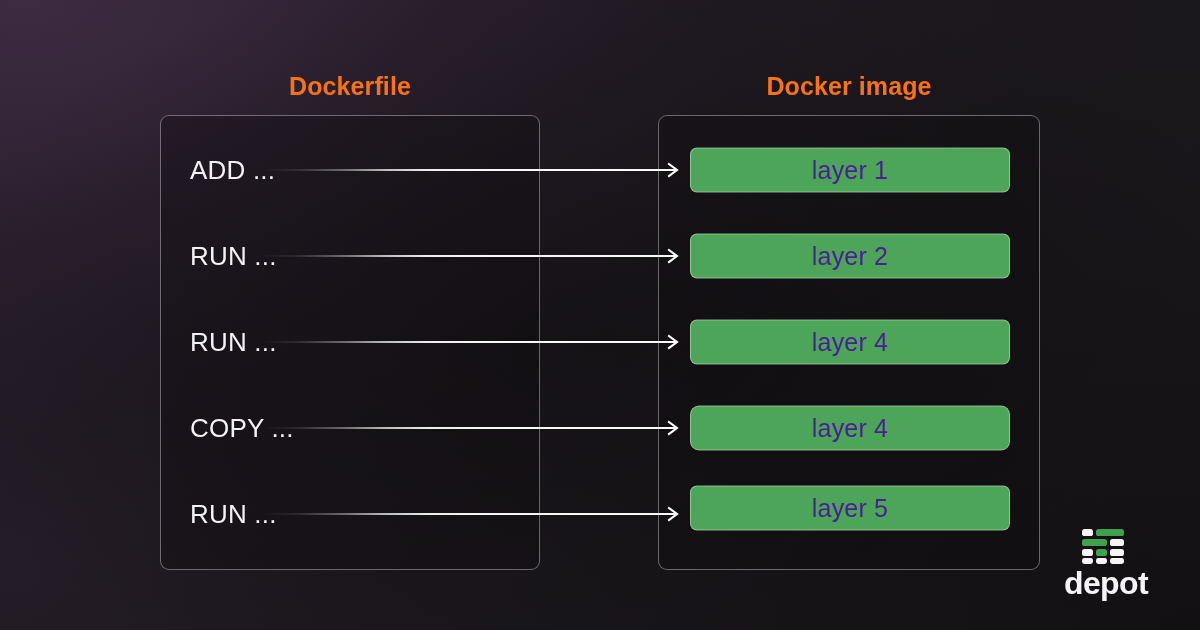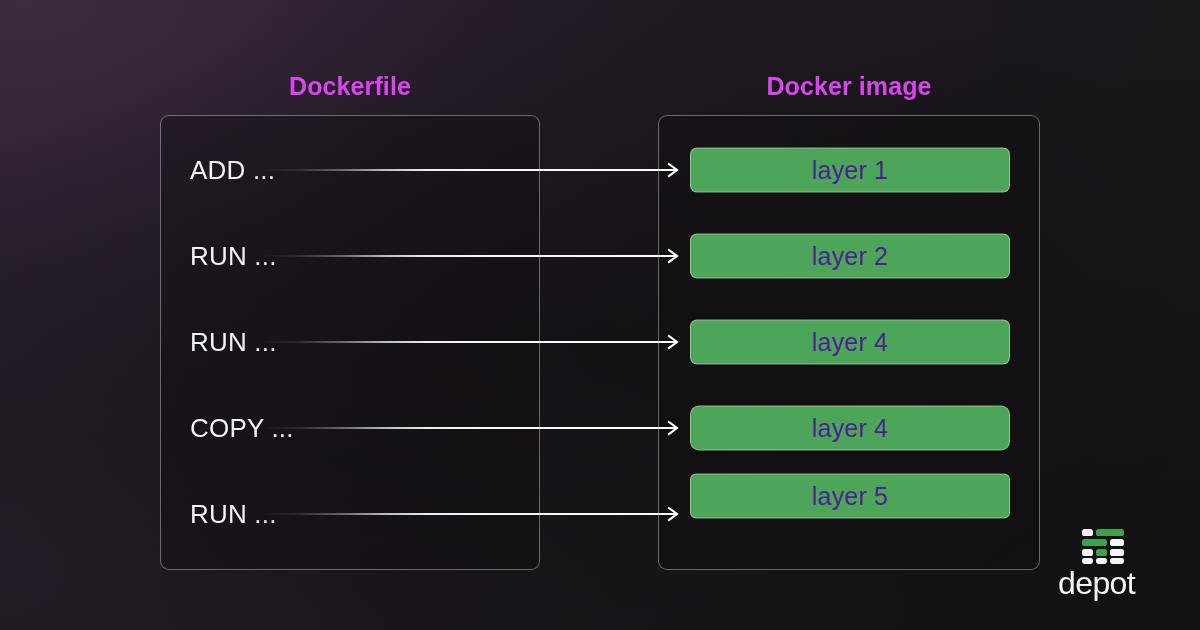--- a/index.html
+++ b/index.html
@@ -58,21 +58,21 @@
         rgba(18,16,19,0.38) 45%,
         rgba(20,18,21,0.00) 100%);
   }
 
   
   .panel-title {
     position:absolute;
     top:72px;
     font-size:25px;
     font-weight:bold;
-    color:#d946ef;
+    color:#f97316;
     letter-spacing:0.1px;
     text-align:center;
     white-space:nowrap;
   }
   #title-dockerfile { left:160px; width:380px; }
   #title-image      { left:658px; width:382px; }
 
   
   .panel {
     position:absolute;
@@ -152,24 +152,24 @@
   #logo-mark {
     position:absolute;
     left:20px; top:0px;
     width:50px; height:40px;
   }
   #logo-word {
     position:absolute;
     left:0px; top:40px;
     width:96px;
     font-size:32px;
-    font-weight:normal;
+    font-weight:bold;
     color:#f6f4f8;
     letter-spacing:-0.6px;
-    text-align:left;
+    text-align:center;
     line-height:34px;
   }
 </style>
 </head>
 <body>
 
 <div id="canvas">
 
   <div class="bg-base"></div>
   <div class="bg-plum"></div>
@@ -224,21 +224,21 @@
       <div class="layer-box" style="top: 428px; background: rgb(76, 165, 88); border-radius: 9px;">
         <span class="layer-label">layer 4</span>
       </div>
       <div class="instr" style="top: 514px;">RUN ...</div>
       <div class="connector" style="top: 514px;"></div>
       <div class="arrowhead" style="top: 514px;">
         <svg viewBox="0 0 18 20" xmlns="http://www.w3.org/2000/svg">
           <path d="M5 4 L13 10 L5 16" fill="none" stroke="#ffffff" stroke-width="2.1" stroke-linecap="square" stroke-linejoin="miter"></path>
         </svg>
       </div>
-      <div class="layer-box" style="top: 496px; background: rgb(76, 165, 88); border-radius: 6px;">
+      <div class="layer-box" style="top: 508px; background: rgb(76, 165, 88);">
         <span class="layer-label">layer 5</span>
       </div>
     </div>
 
   <div id="logo">
     <svg id="logo-mark" viewBox="0 0 50 40" xmlns="http://www.w3.org/2000/svg">
       <rect x="0" y="0" width="50" height="40" rx="7" fill="none"></rect>
 
       <rect x="4" y="3" width="11" height="7" rx="2.6" fill="#f6f4f8"></rect>
       <rect x="18" y="3" width="28" height="7" rx="2.6" fill="#3fa14f"></rect>

